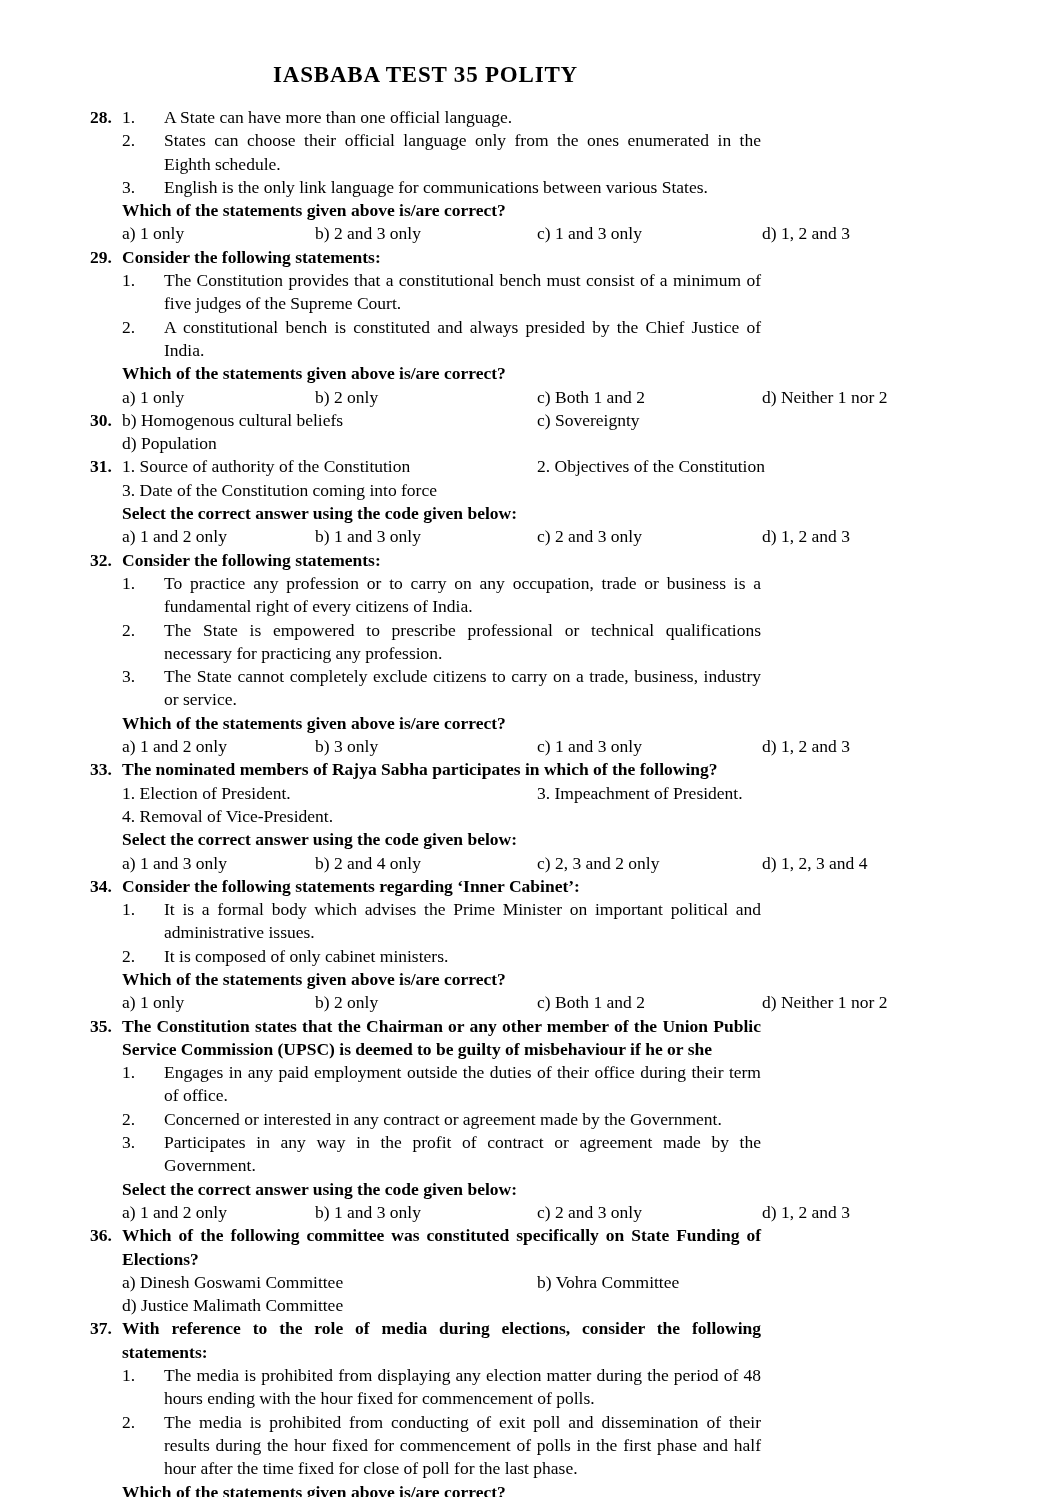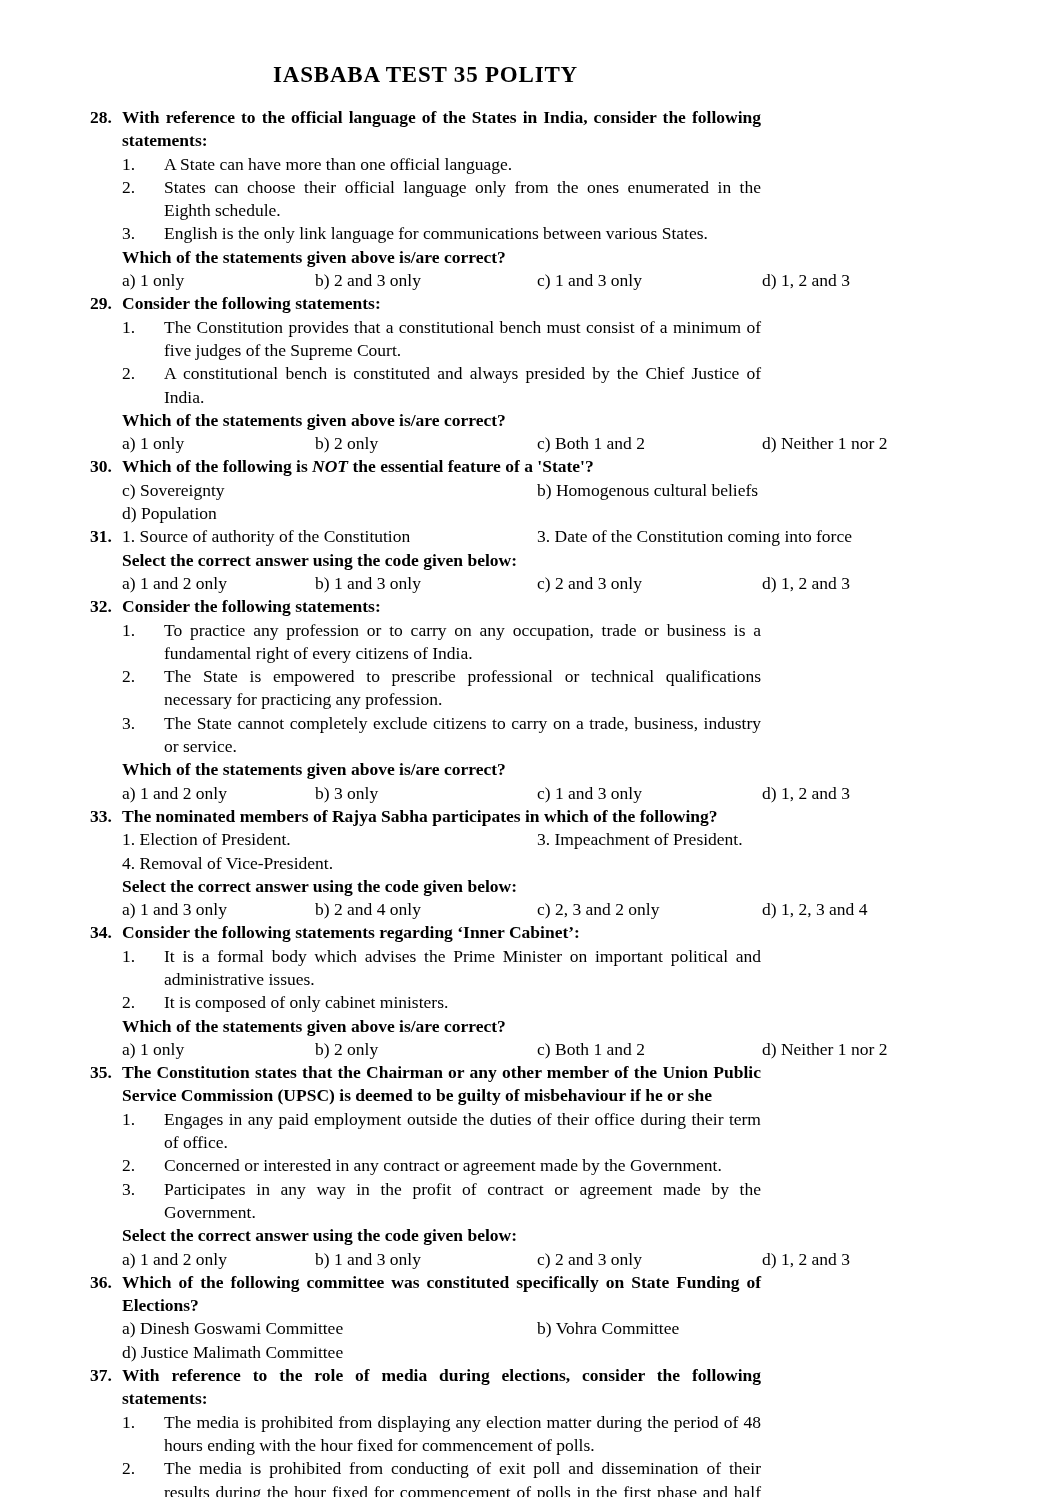--- a/index.html
+++ b/index.html
@@ -57,21 +57,20 @@
 </style>
 </head>
 <body>
 
 <div class="page">
   <div class="title">IASBABA TEST 35 POLITY</div>
   <div class="questions" id="questions">
       <div class="question">
         <div class="qnum">28.</div>
         <div class="qbody">
-          <div class="stem"><span>With reference to the official language of the States in India, consider the following statements:</span></div>
           <div class="statement">
             <div class="st-label">1.</div>
             <div class="st-text">A State can have more than one official language.</div>
           </div>
           <div class="statement">
             <div class="st-label">2.</div>
             <div class="st-text">States can choose their official language only from the ones enumerated in the Eighth schedule.</div>
           </div>
           <div class="statement">
             <div class="st-label">3.</div>
@@ -103,33 +102,33 @@
             <div class="option">a) 1 only</div>
             <div class="option">b) 2 only</div>
             <div class="option">c) Both 1 and 2</div>
             <div class="option">d) Neither 1 nor 2</div>
           </div>
         </div>
       </div>
       <div class="question">
         <div class="qnum">30.</div>
         <div class="qbody">
-          <div class="stem"><span>Which of the following is </span><i>NOT</i><span> the essential feature of a 'State'?</span></div>
           <div class="options two">
+            <div class="option">b) Homogenous cultural beliefs</div>
             <div class="option">c) Sovereignty</div>
-            <div class="option">b) Homogenous cultural beliefs</div>
             <div class="option">d) Population</div>
           </div>
         </div>
       </div>
       <div class="question">
         <div class="qnum">31.</div>
         <div class="qbody">
           <div class="items-grid">
             <div class="item">1. Source of authority of the Constitution</div>
+            <div class="item">2. Objectives of the Constitution</div>
             <div class="item">3. Date of the Constitution coming into force</div>
           </div>
           <div class="prompt">Select the correct answer using the code given below:</div>
           <div class="options four">
             <div class="option">a) 1 and 2 only</div>
             <div class="option">b) 1 and 3 only</div>
             <div class="option">c) 2 and 3 only</div>
             <div class="option">d) 1, 2 and 3</div>
           </div>
         </div>

